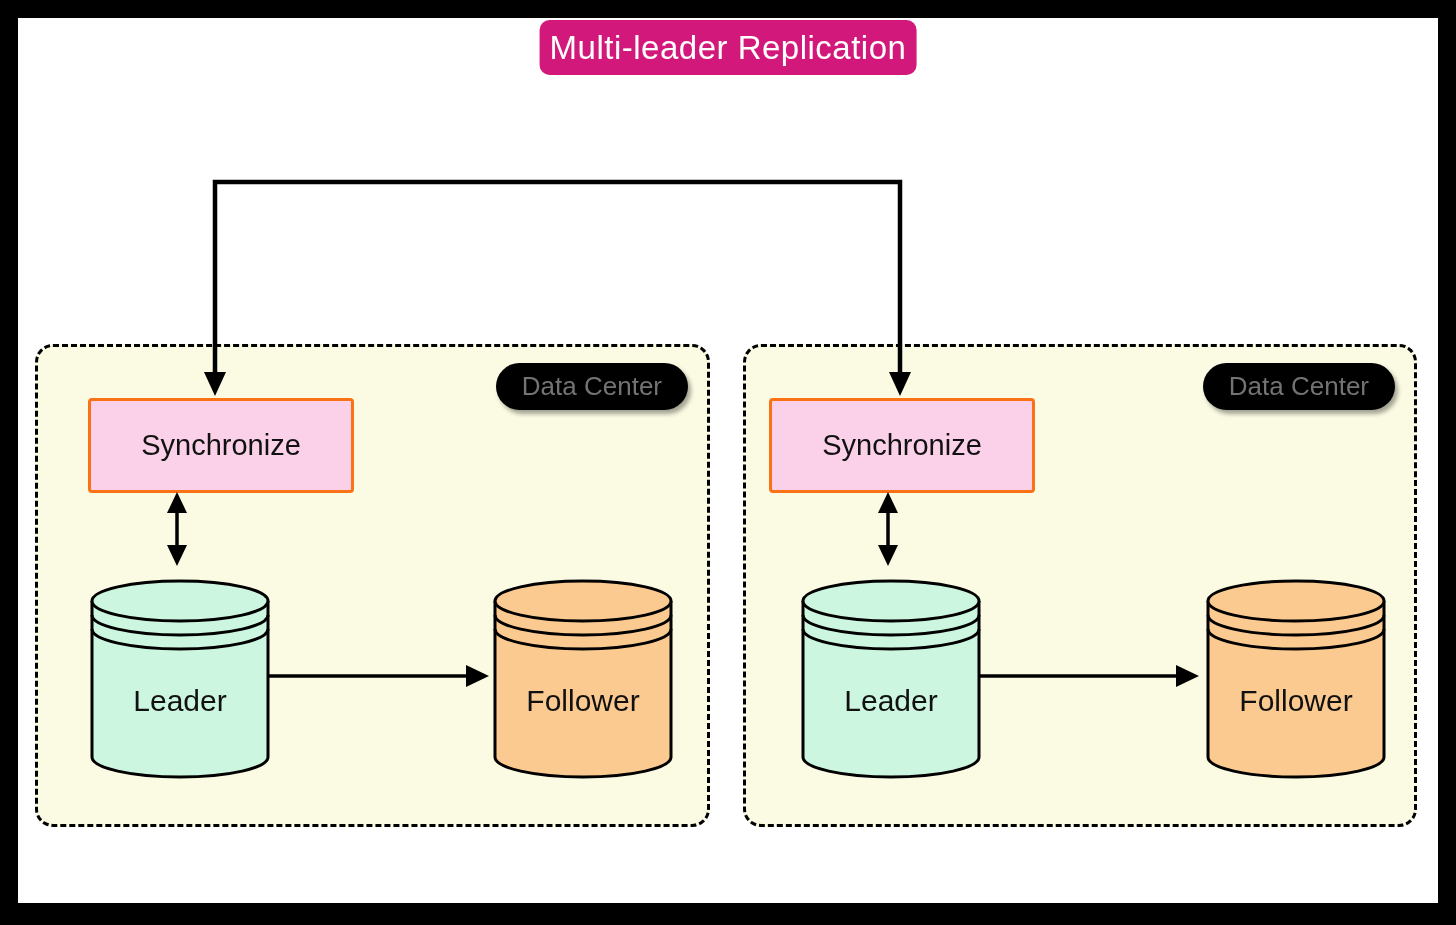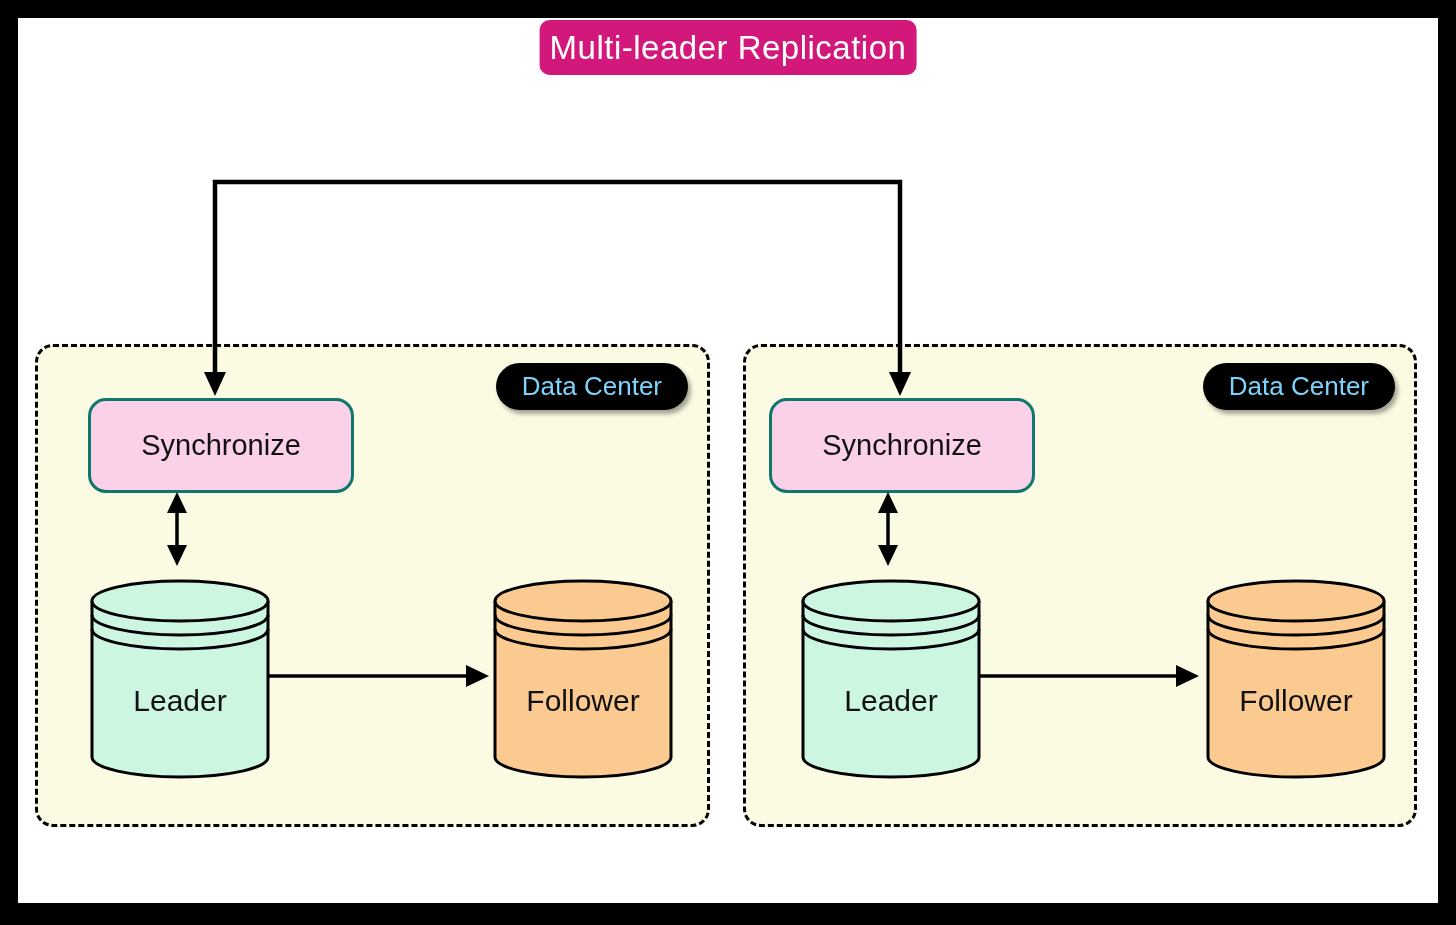--- a/index.html
+++ b/index.html
@@ -27,27 +27,27 @@
   
   .dc{
     position:absolute;top:344px;height:483px;box-sizing:border-box;
     background:var(--dc-fill,#fbfbe3);border:3px dashed #000;border-radius:18px;
     z-index:1;
   }
   .dc-left{left:35px;width:675px;}
   .dc-right{left:743px;width:674px;}
   .dc-badge{
     position:absolute;top:16px;right:19px;height:47px;line-height:47px;
-    padding:0 26px;border-radius:24px;background:#000;color:#7dd3fc;
+    padding:0 26px;border-radius:24px;background:#000;color:#737373;
     font-size:26px;white-space:nowrap;
     box-shadow:3px 4px 4px rgba(0,0,0,0.35);
   }
   .sync-box{
     position:absolute;top:51px;width:266px;height:95px;box-sizing:border-box;
-    background:var(--sync-fill,#fad1e8);border:3px solid #0f766e;border-radius:18px;
+    background:var(--sync-fill,#fad1e8);border:3px solid #f97316;border-radius:4px;
     display:flex;align-items:center;justify-content:center;
     font-size:29px;color:#111;z-index:2;
   }
   .dc-left  .sync-box{left:50px;}
   .dc-right .sync-box{left:23px;}
   
   .cyl{position:absolute;top:230px;width:184px;height:204px;z-index:2;}
   .cyl svg{position:absolute;left:0;top:0;}
   .cyl-leader   .cyl-shape{fill:var(--leader-fill,#cdf6e0);}
   .cyl-follower .cyl-shape{fill:var(--follower-fill,#fbca90);}

